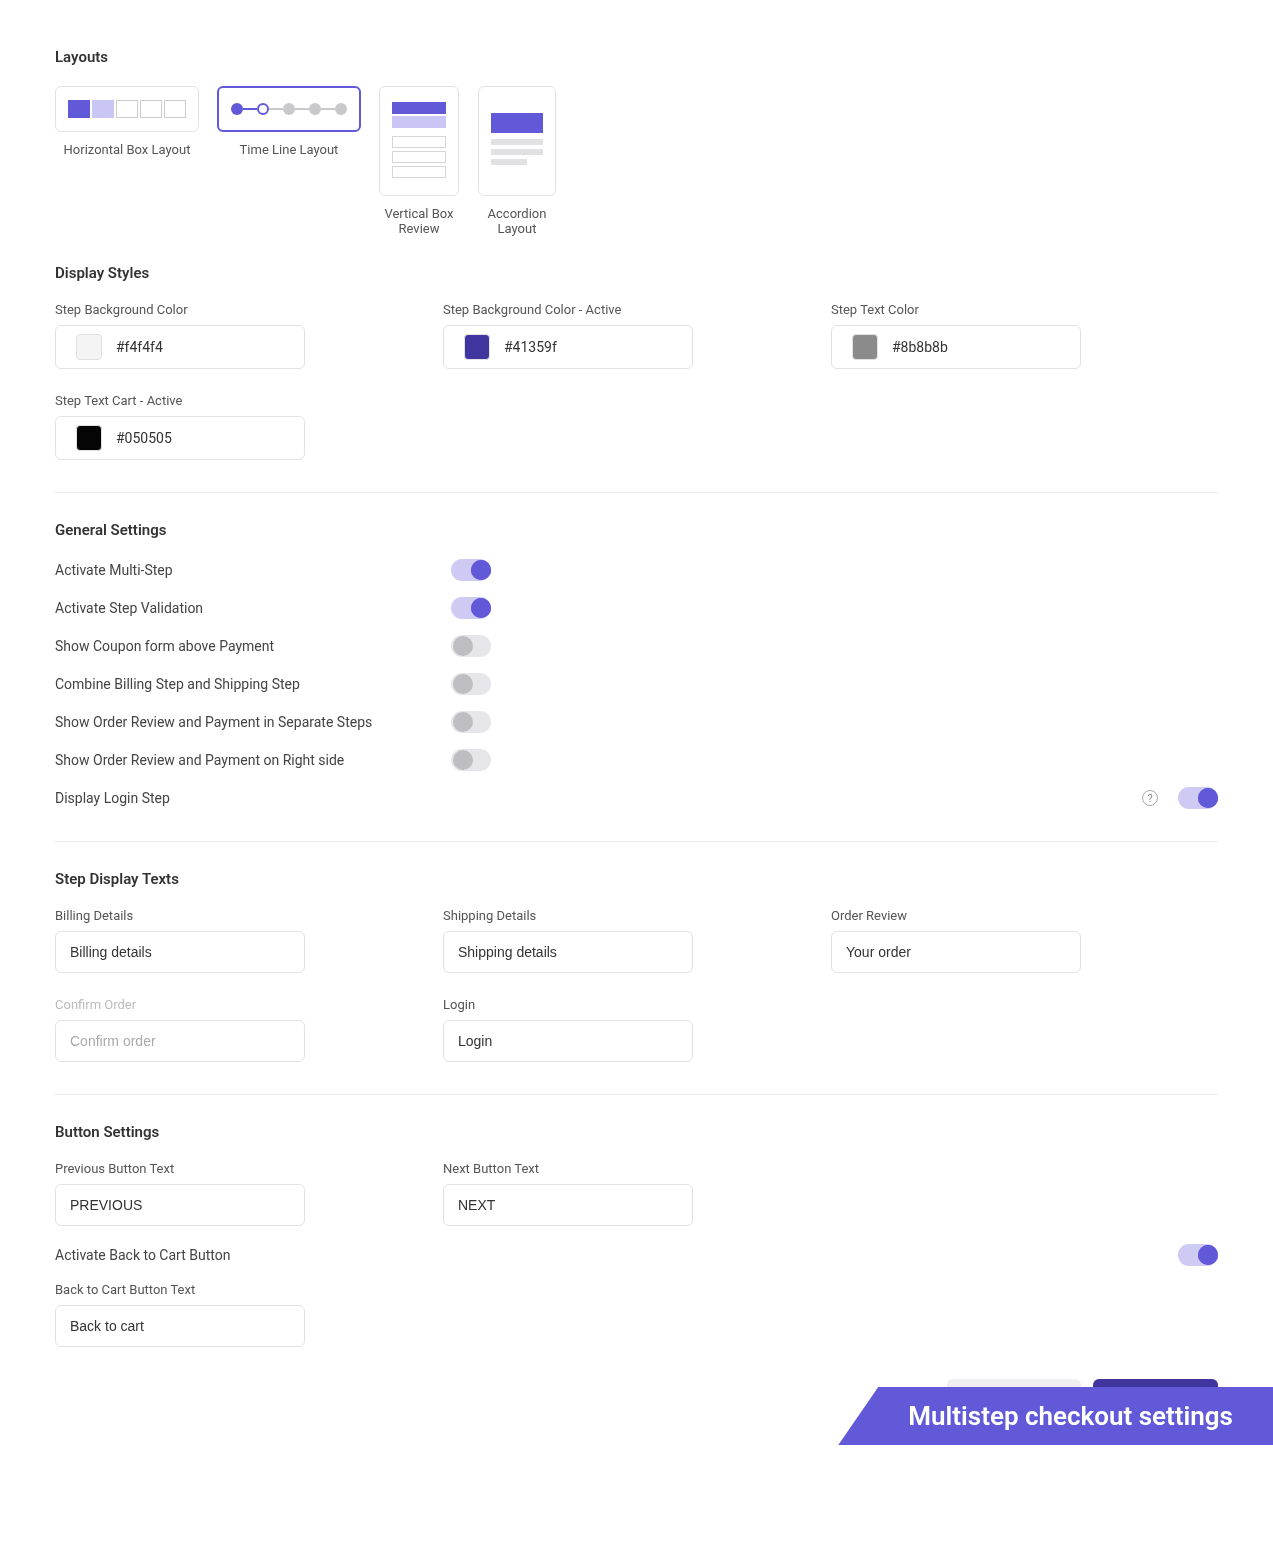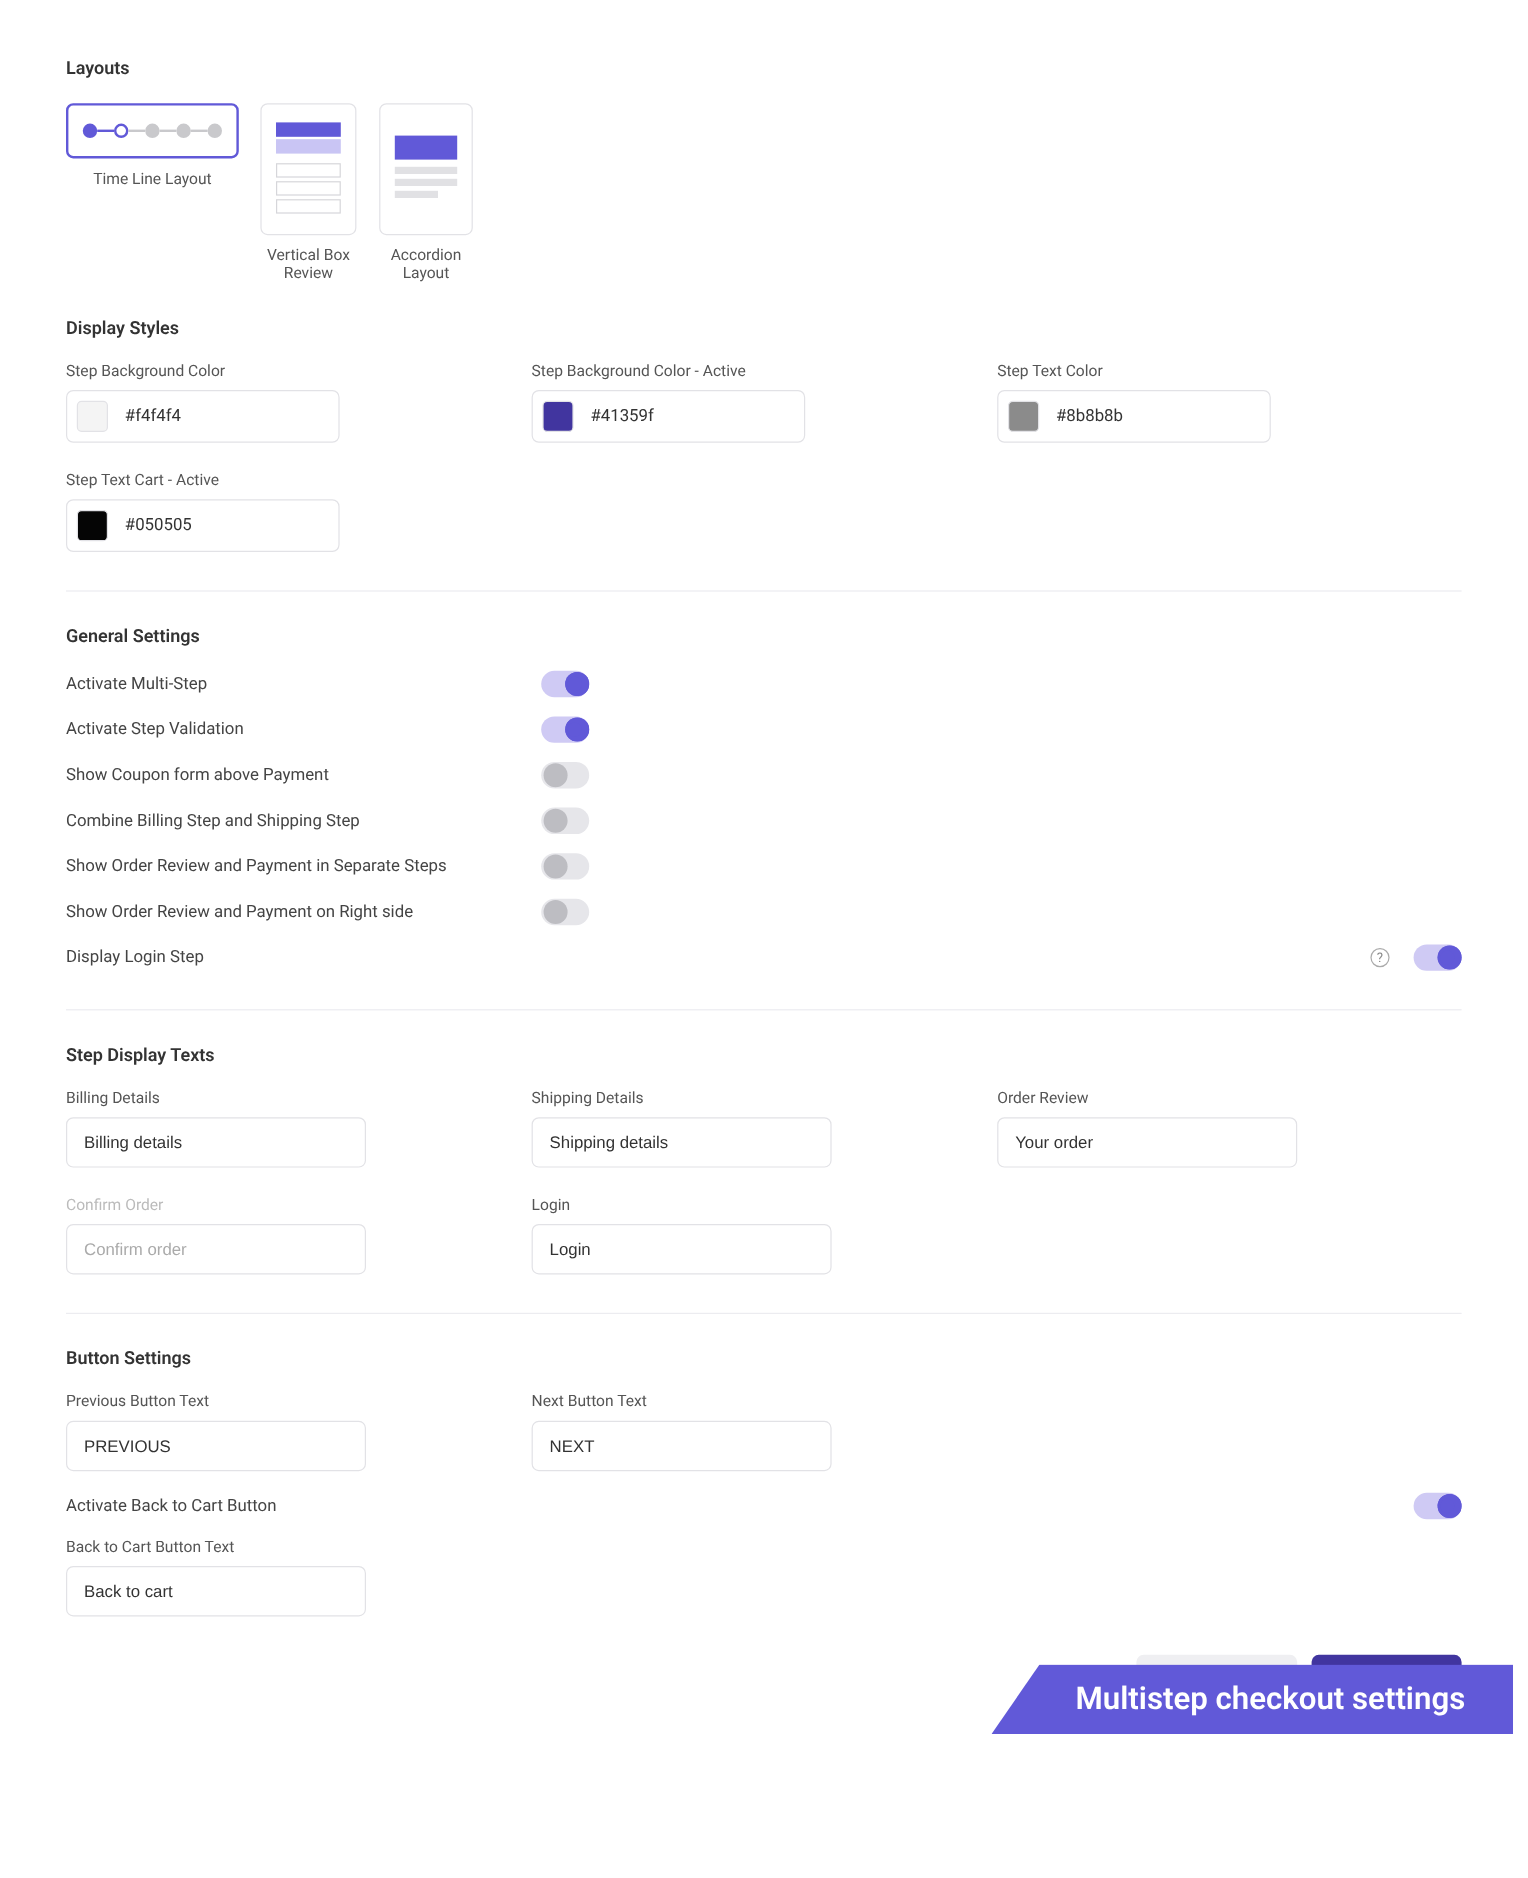--- a/index.html
+++ b/index.html
@@ -56,21 +56,21 @@
     .acc-head { height:20px; background:#6159d8; margin-bottom:6px; }
     .acc-line { height:6px; background:#e1e1e4; margin-bottom:4px; }
     .acc-line.short { width:70%; }
 
     
     .grid-3 { display:grid; grid-template-columns: repeat(3, 1fr); gap: 24px 64px; max-width: 1100px;}
     .field-label { font-size:13px; color:#555; margin-bottom:8px; display:block; }
     .color-input {
       display:flex; align-items:center; gap:14px;
       border:1px solid #e2e2e6; border-radius:6px;
-      padding:8px 8px; width:228px; background:#fff;
+      padding:8px 20px; width:250px; background:#fff;
     }
     .color-swatch { width:26px; height:26px; border-radius:4px; border:1px solid #e2e2e6; }
     .color-value  { font-size:14px; color:#333; }
 
     hr.divider { border:none; border-top:1px solid #ececf0; margin:32px 0 0 0; }
 
     
     .toggle-row { display:flex; align-items:center; gap:16px; margin-bottom:16px; }
     .toggle-row .label { width:380px; font-size:14px; color:#444; }
     .help-icon {
@@ -111,33 +111,45 @@
     }
     .btn {
       padding:10px 18px; border-radius:6px; font-size:14px; cursor:pointer;
       border:none;
     }
     .btn-secondary { background:#efeff2; color:#555; }
     .btn-primary   { background:#41359f; color:#fff; }
 
     
     .overlay-banner {
-      position:absolute; right:12px; bottom:120px;
+      position:absolute; right:0; bottom:120px;
       background:#6159d8; color:#fff; font-weight:600; font-size:26px;
       padding:14px 40px 14px 70px;
       clip-path: polygon(40px 0, 100% 0, 100% 100%, 0 100%);
     }
   </style>
 </head>
 <body>
 
 <div class="page">
 
   <div class="section-heading">Layouts</div>
   <div class="layouts-row">
+    <div class="layout-item">
+      <div class="layout-card" style="height:46px;">
+        <div class="hbox-preview">
+          <span class="filled"></span>
+            <span class="light"></span>
+            <span></span>
+            <span></span>
+            <span></span>
+        </div>
+      </div>
+      <div class="layout-label">Horizontal Box Layout</div>
+    </div>
     <div class="layout-item selected">
       <div class="layout-card" style="height:46px;">
         <div class="timeline-preview">
           <span class="tl-dot active"></span>
             <span class="tl-line active"></span>
           <span class="tl-dot ring"></span>
             <span class="tl-line"></span>
           <span class="tl-dot"></span>
             <span class="tl-line"></span>
           <span class="tl-dot"></span>

